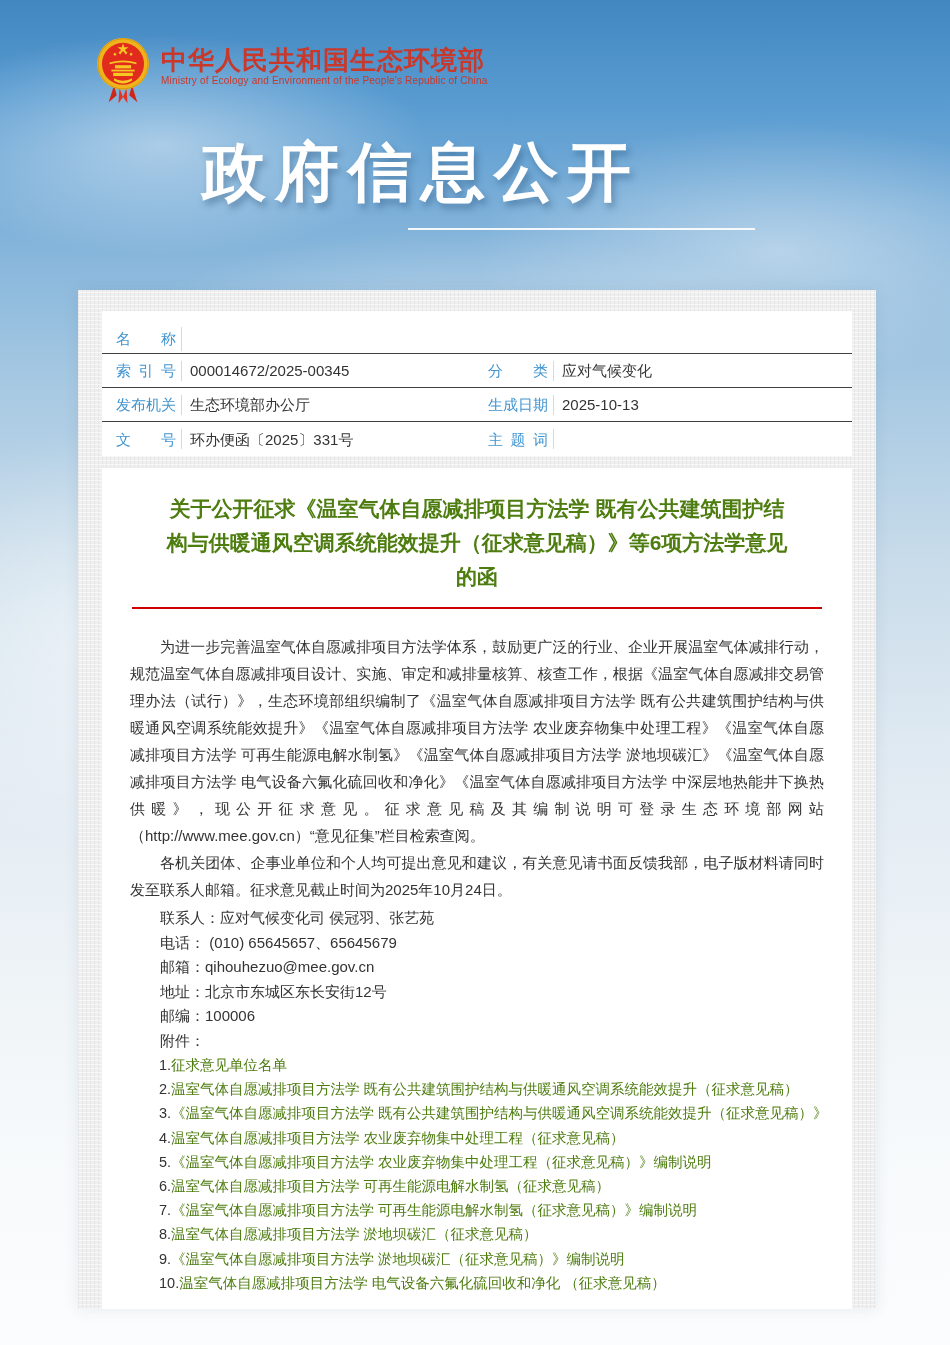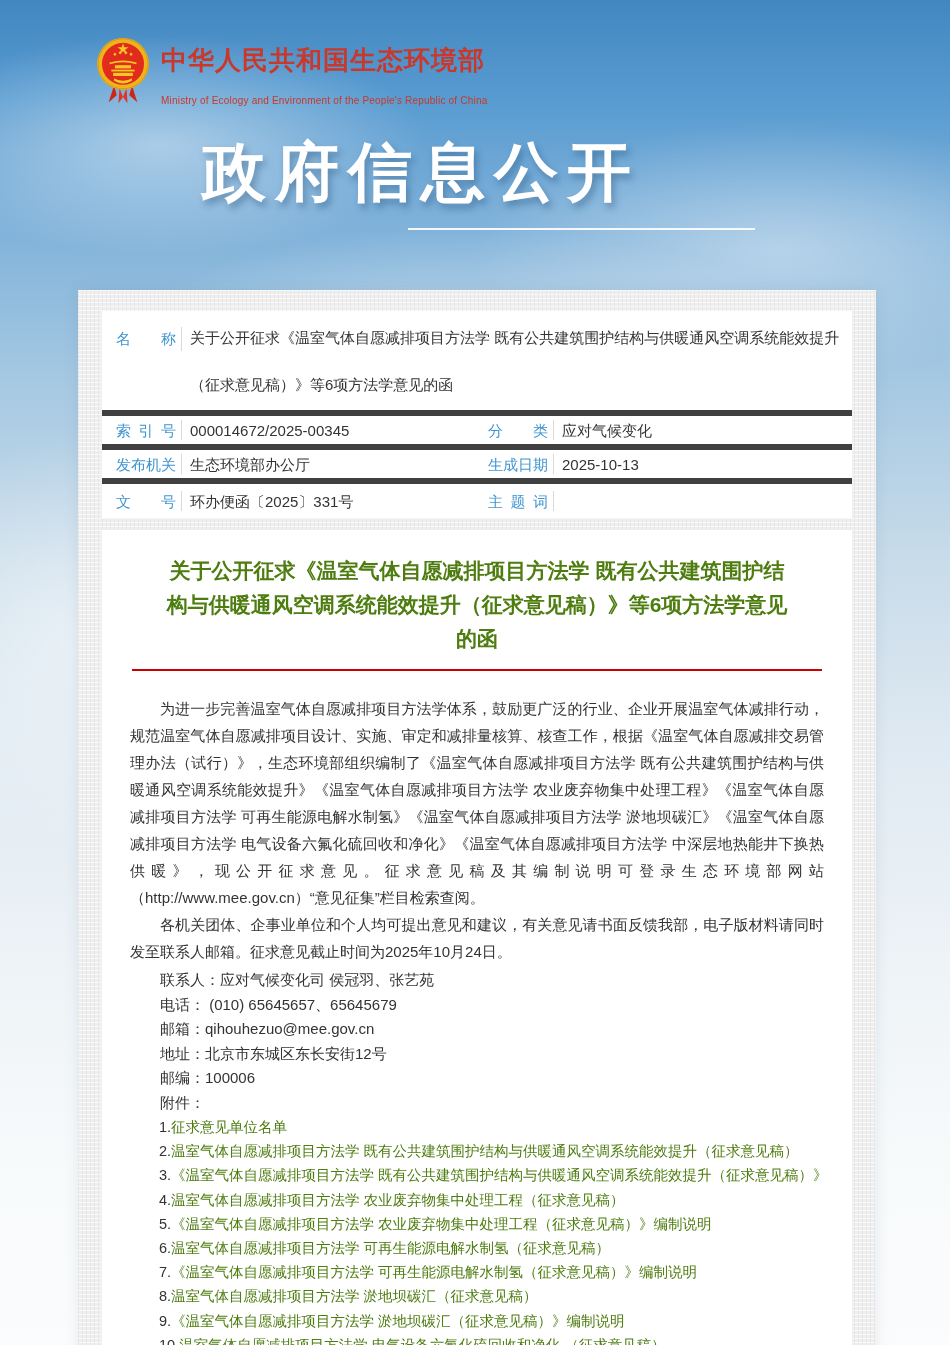--- a/index.html
+++ b/index.html
@@ -19,42 +19,42 @@
   .cloud.c3 { top:230px; left:90px; width:760px; height:300px;
     background:radial-gradient(ellipse at center, rgba(255,255,255,.50), rgba(255,255,255,0) 72%); }
   .cloud.c4 { top:430px; left:-160px; width:520px; height:420px;
     background:radial-gradient(ellipse at center, rgba(255,255,255,.55), rgba(255,255,255,0) 70%); }
 
   
   .brand { position:absolute; top:37px; left:96px; display:flex; align-items:flex-start; cursor:pointer; }
   .emblem { width:54px; height:68px; flex:0 0 auto; }
   .brand-text { margin-left:11px; padding-top:8px; }
   .brand-cn { color:#c9382a; font-size:26px; font-weight:bold; letter-spacing:1px; line-height:30px; }
-  .brand-en { color:#c9382a; font-size:10px; line-height:12px; margin-top:20px; letter-spacing:.2px; }
+  .brand-en { color:#c9382a; font-size:10px; line-height:12px; margin-top:0; letter-spacing:.2px; }
 
   
   .banner { position:absolute; top:126px; left:0; width:842px; text-align:center;
     font-size:64px; font-weight:900; color:#ffffff; letter-spacing:9px; line-height:92px;
     text-shadow:3px 5px 7px rgba(25,65,105,.38); }
   .banner-underline { position:absolute; top:228px; left:408px; width:347px; height:2px;
     background:rgba(255,255,255,.9); }
 
   
   .outer-card { position:absolute; top:290px; left:78px; width:798px;
     background-color:#efefef;
     background-image:
       repeating-linear-gradient(0deg, rgba(255,255,255,.55) 0 1px, rgba(0,0,0,0) 1px 4px),
       repeating-linear-gradient(90deg, rgba(223,223,223,.6) 0 1px, rgba(0,0,0,0) 1px 4px);
     box-shadow:0 0 14px rgba(60,90,120,.10);
     padding:21px 24px 0 24px; }
   .white-card { background:#ffffff; width:750px; }
 
   
   .meta-card { }
-  .meta-row { display:flex; align-items:center; border-bottom:6px solid #404040; min-height:34px; font-size:15px; color:#333; }
+  .meta-row { display:flex; align-items:center; border-bottom:1px solid #404040; min-height:34px; font-size:15px; color:#333; }
   .meta-row:last-child { border-bottom:none; }
   .meta-row.name-row { align-items:flex-start; padding:3px 0 2px 0; }
   .meta-label { flex:0 0 60px; margin-left:14px; color:#4094d0;
     text-align:justify; text-align-last:justify; line-height:21px; }
   .name-row .meta-label { margin-top:14px; }
   .vsep { flex:0 0 1px; background:#d9d9d9; height:20px; margin:0 0 0 5px; align-self:center; }
   .name-row .vsep { align-self:flex-start; margin-top:13px; height:24px; }
   .meta-value { margin-left:8px; line-height:21px; }
   .name-value { flex:1; line-height:47px; margin-right:10px; }
   .meta-value.v1 { flex:0 0 284px; }
@@ -110,21 +110,20 @@
 
 <div class="banner">政府信息公开</div>
 <div class="banner-underline"></div>
 
 <div class="outer-card">
 
   <div class="white-card meta-card">
     <div class="meta-row name-row">
       <div class="meta-label">名称</div>
       <div class="vsep"></div>
-      <div class="meta-value name-value">关于公开征求《温室气体自愿减排项目方法学 既有公共建筑围护结构与供暖通风空调系统能效提升（征求意见稿）》等6项方法学意见的函</div>
     </div>
     <div class="meta-row">
       <div class="meta-label">索引号</div>
       <div class="vsep"></div>
       <div class="meta-value v1">000014672/2025-00345</div>
       <div class="meta-label">分类</div>
       <div class="vsep"></div>
       <div class="meta-value v2">应对气候变化</div>
     </div>
     <div class="meta-row">

